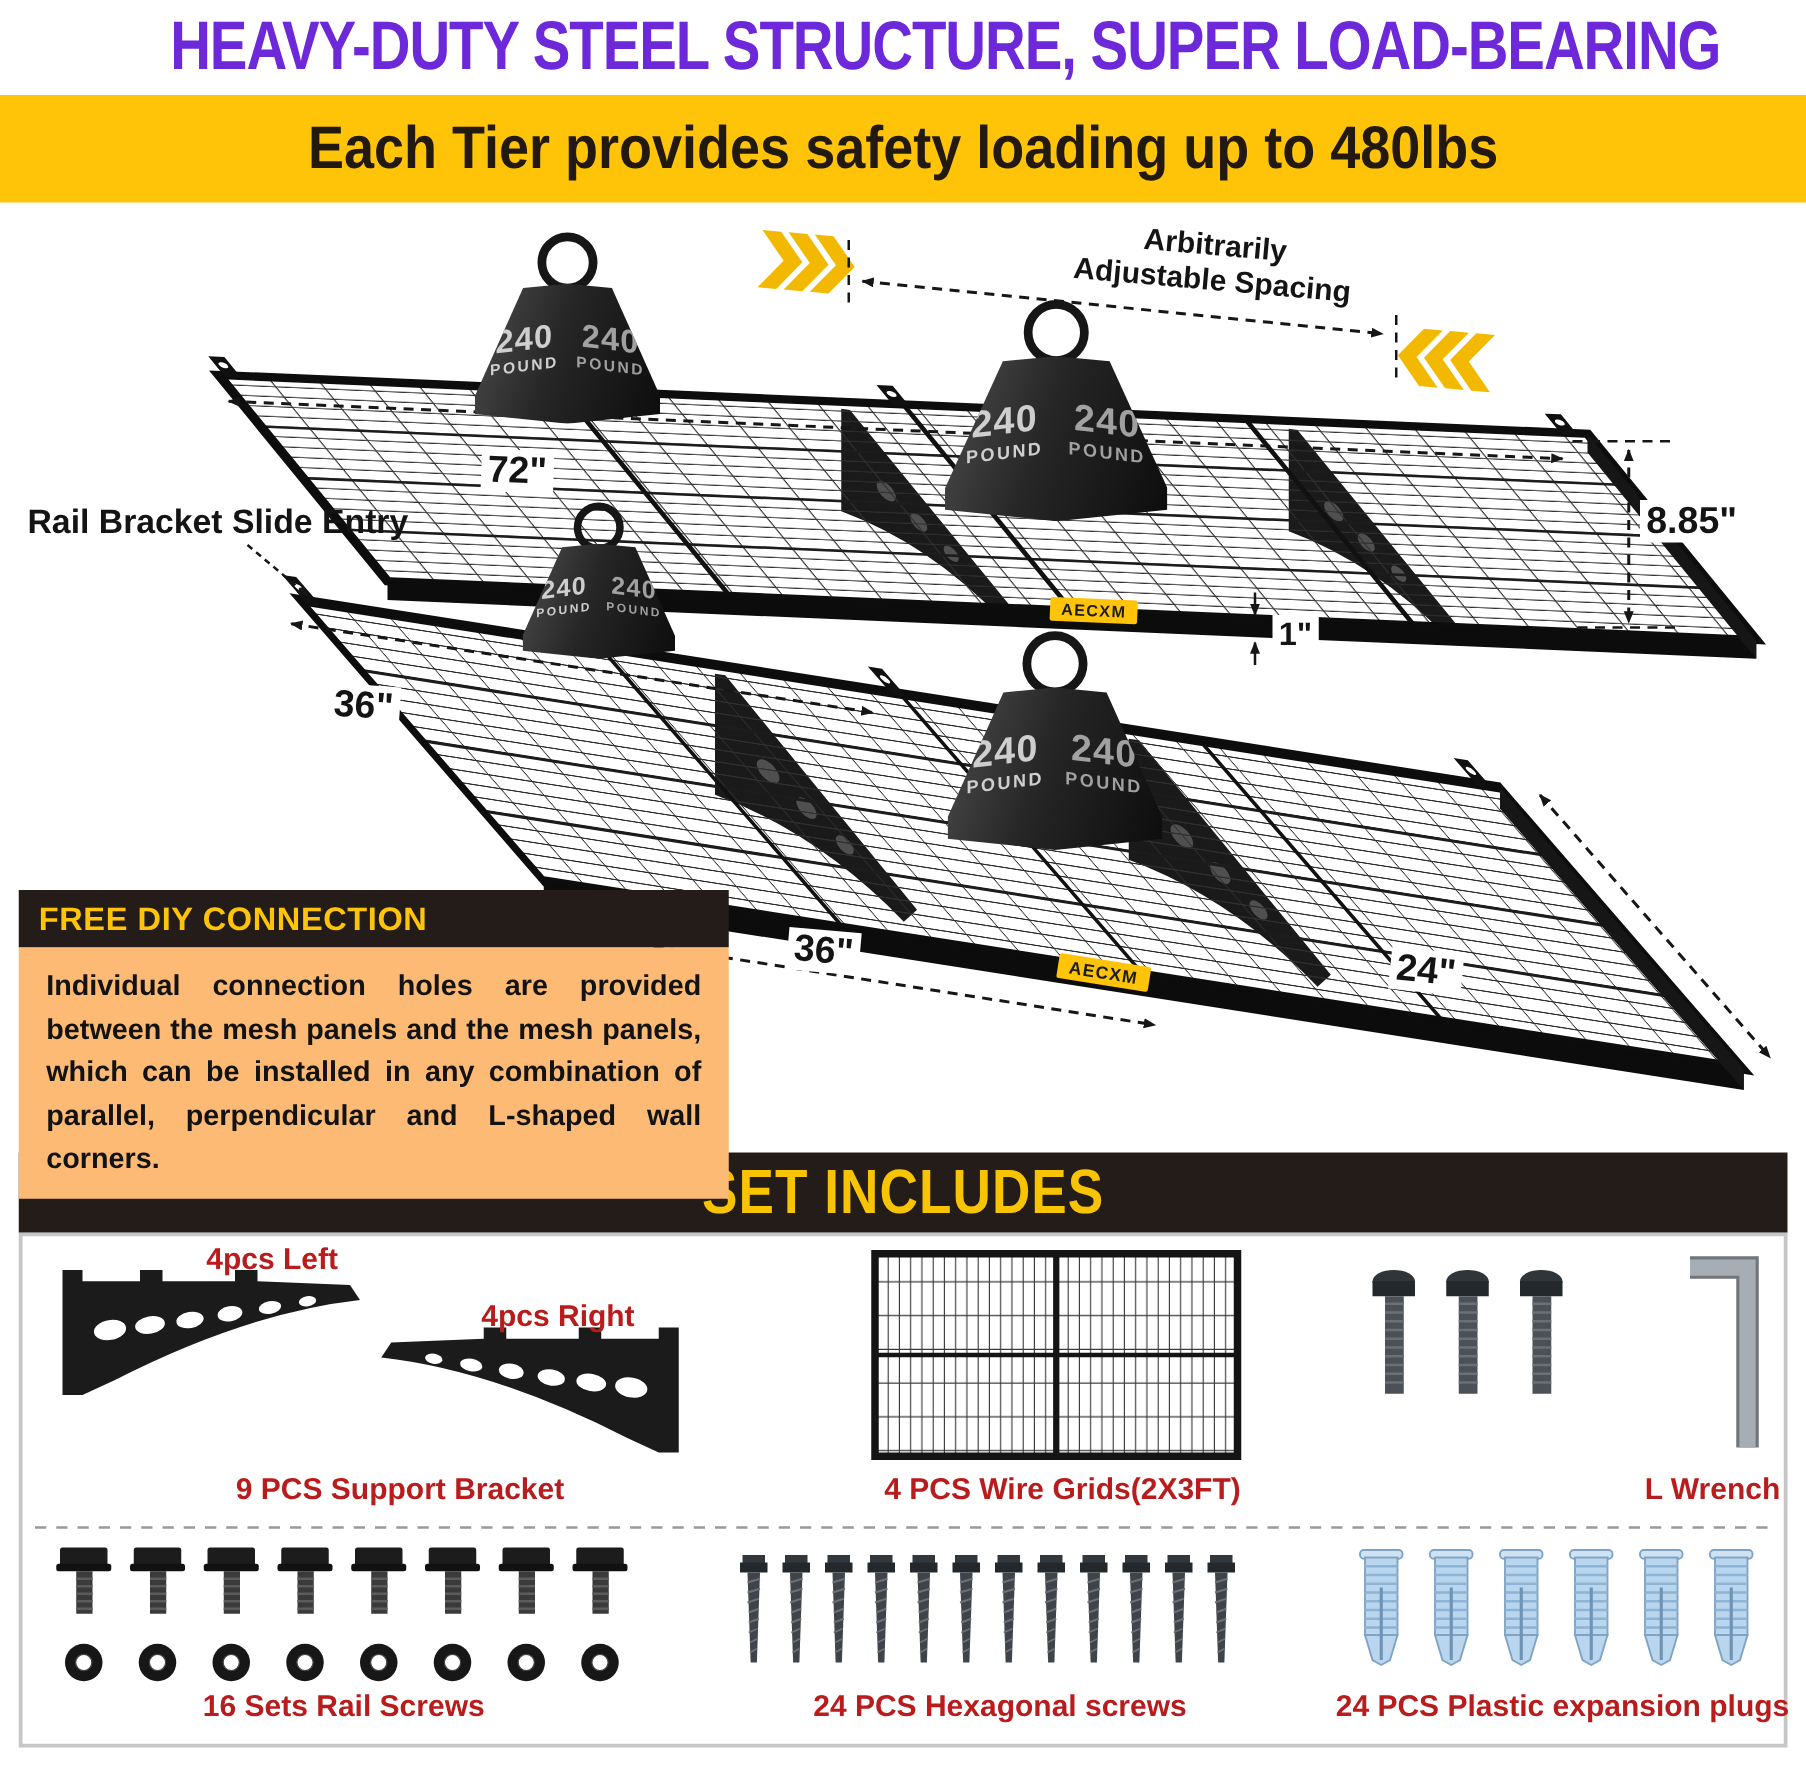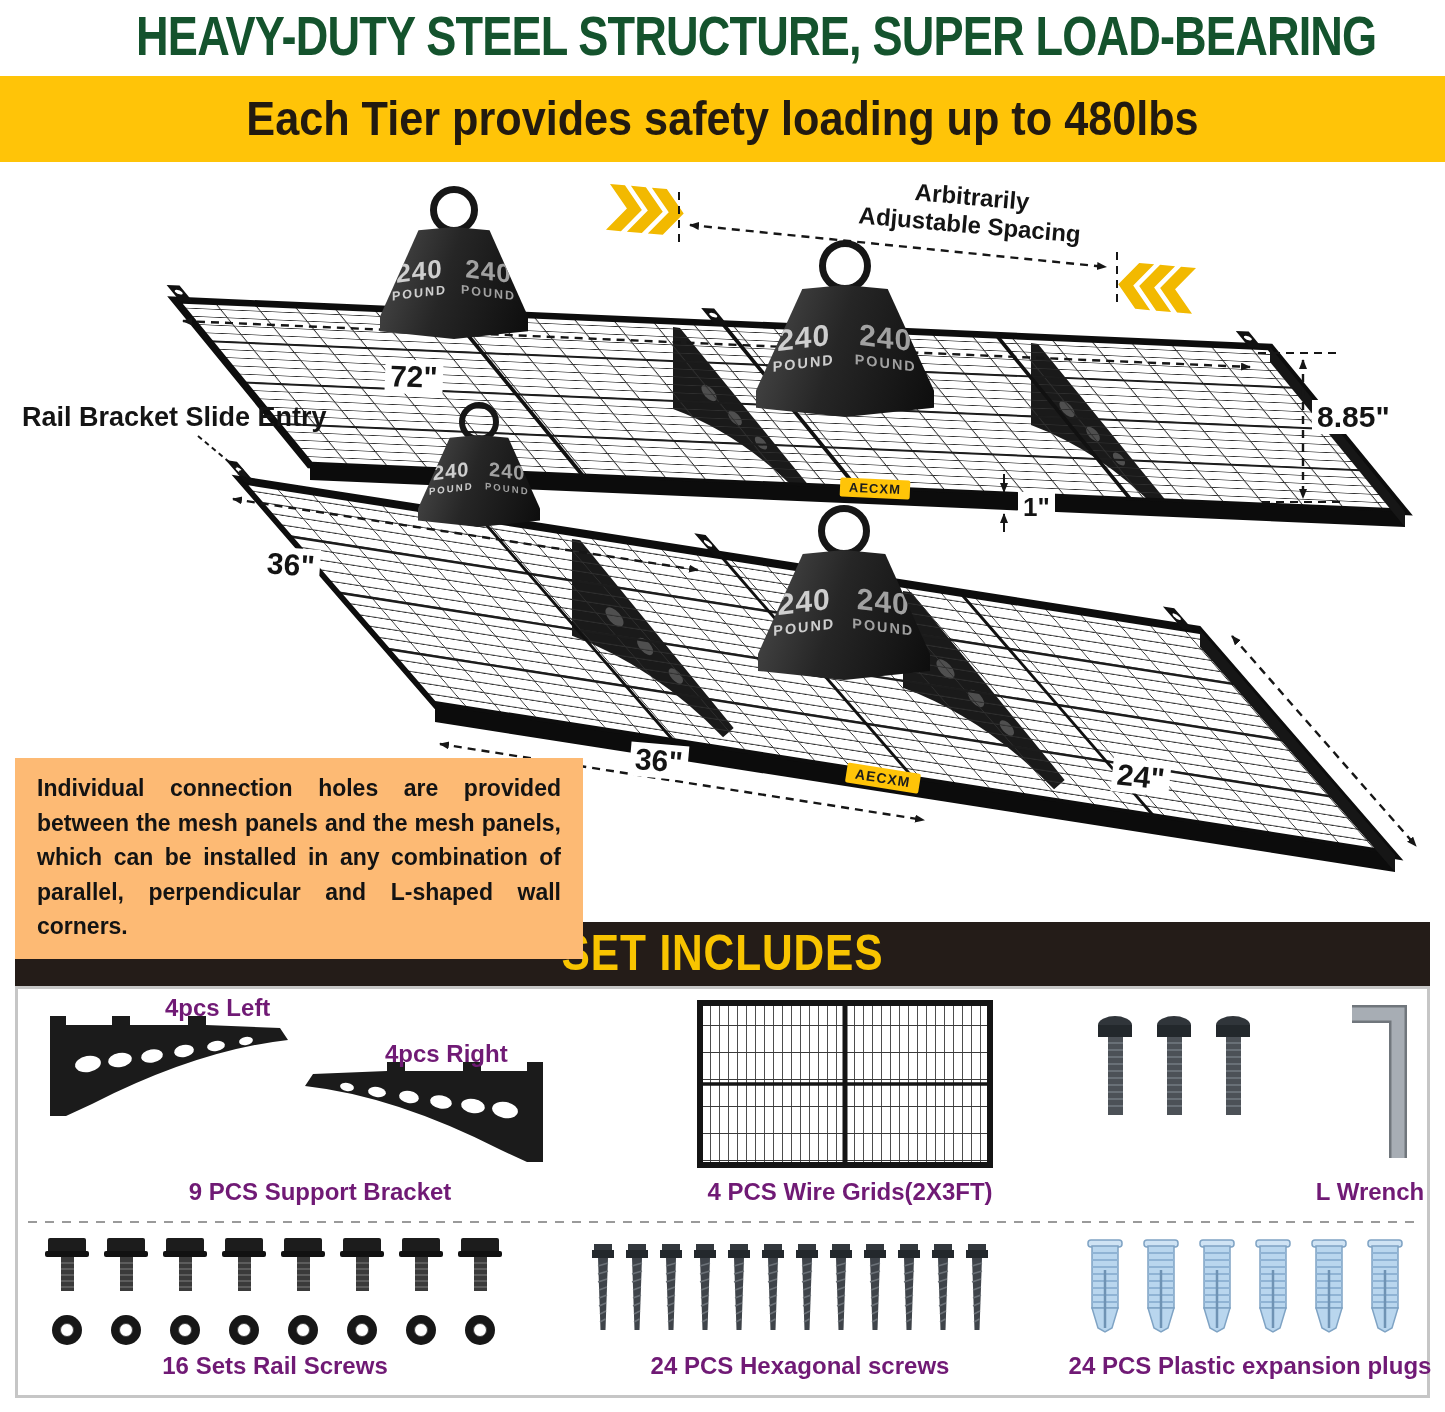--- a/index.html
+++ b/index.html
@@ -1,20 +1,20 @@
 <!DOCTYPE html>
 <html><head>
 <meta charset="utf-8">
 <style>
   html,body{margin:0;padding:0;background:#ffffff;}
   body{font-family:"Liberation Sans",sans-serif;color:#141414;}
   .page{position:relative;width:1445px;height:1412px;background:#fff;overflow:hidden;}
 
   
-  .title{position:absolute;top:4px;left:0;width:100%;text-align:center;font-size:55px;font-weight:bold;color:#14532d;white-space:nowrap;}
+  .title{position:absolute;top:4px;left:0;width:100%;text-align:center;font-size:55px;font-weight:bold;color:#6d28d9;white-space:nowrap;}
   .cond{display:inline-block;transform:scaleX(0.82);letter-spacing:-1px;}
   .banner{position:absolute;top:76px;left:0;width:100%;height:86px;background:#FFC408;}
   .banner-text{display:block;width:100%;text-align:center;font-size:48px;font-weight:bold;color:#221a10;line-height:86px;transform:scaleX(0.9);white-space:nowrap;}
 
   
   .diagram-svg{position:absolute;top:160px;left:0;z-index:1;}
   .parts-svg{position:absolute;top:985px;left:0;z-index:2;}
 
   
   .lbl{position:absolute;font-weight:bold;color:#141414;z-index:3;white-space:nowrap;}
@@ -38,21 +38,21 @@
   
   .diy-head{position:absolute;left:15px;top:712px;width:568px;height:46px;background:#241C18;z-index:3;}
   .diy-head span{display:block;color:#FFC408;font-weight:bold;font-size:26px;line-height:46px;padding-left:16px;letter-spacing:0.5px;}
   .diy-body{position:absolute;left:15px;top:758px;width:568px;box-sizing:border-box;background:#fdba74;color:#131313;
     font-weight:bold;font-size:23px;line-height:1.5;text-align:justify;padding:13px 22px 15px;z-index:3;}
 
   
   .set-bar{position:absolute;left:15px;top:922px;width:1415px;height:64px;background:#241C18;z-index:2;}
   .set-bar span{display:block;width:100%;text-align:center;color:#F8C400;font-size:50px;font-weight:bold;line-height:62px;transform:scaleX(0.85);letter-spacing:1px;}
   .panel{position:absolute;left:15px;top:986px;width:1415px;height:412px;box-sizing:border-box;border:3px solid #c6c6c6;background:#fff;z-index:1;}
-  .part-lbl{position:absolute;font-weight:bold;font-size:24px;color:#701a75;text-align:center;z-index:3;}
+  .part-lbl{position:absolute;font-weight:bold;font-size:24px;color:#b91c1c;text-align:center;z-index:3;}
 </style>
 </head>
 <body>
 
 <div class="page">
 
   <div class="title">
     <span class="cond">HEAVY-DUTY STEEL STRUCTURE, SUPER LOAD-BEARING</span>
   </div>
   <div class="banner">
@@ -204,20 +204,23 @@
   <div class="lbl" style="left:22px;top:402px;font-size:27px;">Rail Bracket Slide Entry</div>
   <div class="lbl dim" style="left:385px;top:360px;transform:rotate(2deg);">72"</div>
   <div class="lbl dim" style="left:1312px;top:400px;">8.85"</div>
   <div class="lbl dim" style="left:1018px;top:492px;font-size:26px;">1"</div>
   <div class="lbl dim" style="left:262px;top:548px;transform:rotate(4deg);">36"</div>
   <div class="lbl dim" style="left:630px;top:744px;transform:rotate(5deg);">36"</div>
   <div class="lbl dim" style="left:1112px;top:760px;transform:rotate(6deg);">24"</div>
   <div class="badge" style="left:840px;top:479px;transform:rotate(2.5deg);">AECXM</div>
   <div class="badge" style="left:846px;top:768px;transform:rotate(9deg);font-size:14px;">AECXM</div>
 
+  <div class="diy-head">
+    <span>FREE DIY CONNECTION</span>
+  </div>
   <div class="diy-body">Individual connection holes are provided between the mesh panels and the mesh panels, which can be installed in any combination of parallel, perpendicular and L-shaped wall corners.</div>
 
   <div class="set-bar">
     <span>SET INCLUDES</span>
   </div>
   <div class="panel"></div>
 
   <svg class="parts-svg" width="1445" height="415" viewBox="0 985 1445 415">
     <defs>
       <g id="brkt">

